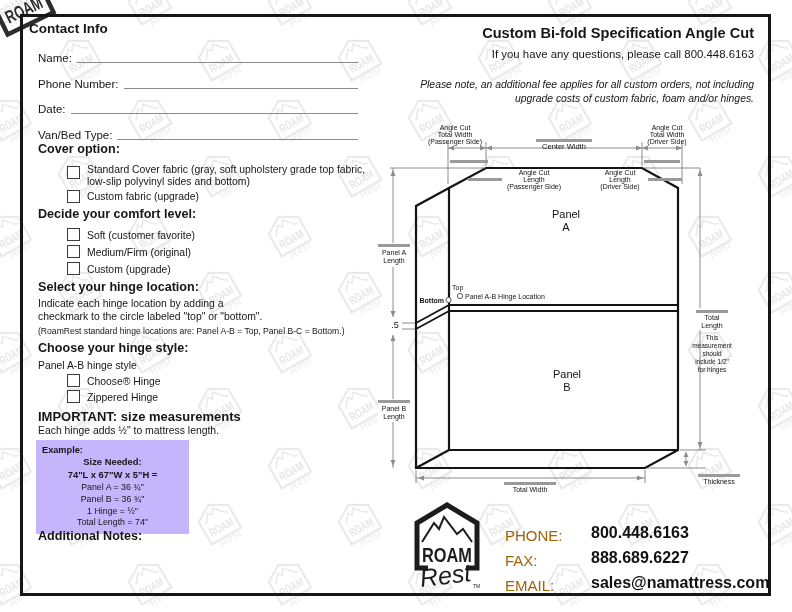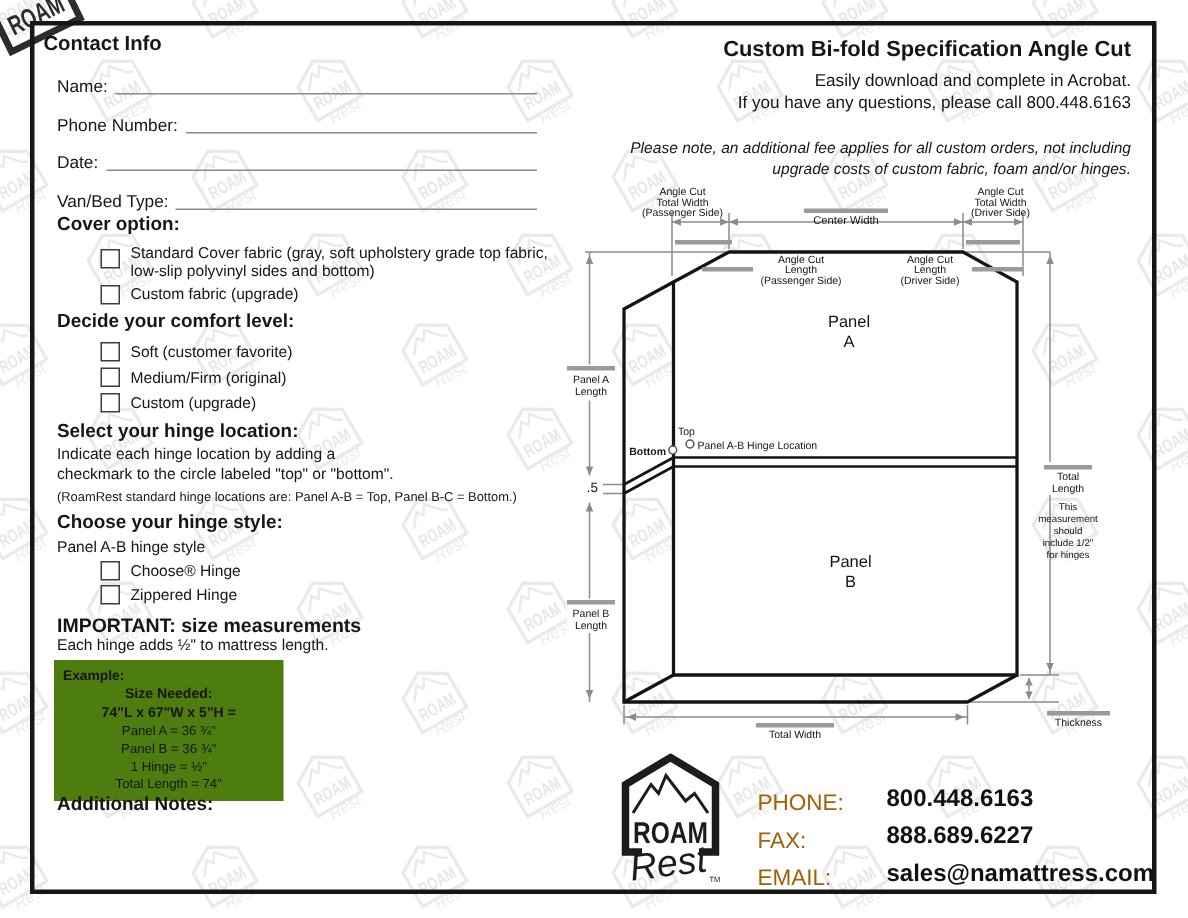--- a/index.html
+++ b/index.html
@@ -9,21 +9,21 @@
   #page-border{left:20px;top:14px;width:745px;height:576px;border:3px solid #161616;background:transparent;}
   .h1{font-size:13.5px;font-weight:bold;}
   .h2{font-size:12.6px;font-weight:bold;}
   .fieldrow{display:flex;width:320px;align-items:center;font-size:11.5px;}
   .fieldrow .lbl{white-space:nowrap;}
   .fieldrow .line{flex:1;border-bottom:1.2px solid #8b8b8b;margin:0 0 2px 5px;height:12px;}
   .cb{width:11px;height:11px;border:1.2px solid #3c3c3c;background:#fff;}
   .optlbl{font-size:10.4px;line-height:1.18;}
   .body-sm{font-size:10.4px;line-height:1.25;}
   .note-xs{font-size:8.6px;}
-  .exbox{background:#4d7c0f;width:141px;padding:4px 6px 5px 6px;font-size:8.8px;line-height:1.35;}
+  .exbox{background:#c4b5fd;width:141px;padding:4px 6px 5px 6px;font-size:8.8px;line-height:1.35;}
   .exbox .c{text-align:center;}
   .exbox .b{font-weight:bold;font-size:9.4px;}
   .rh{text-align:right;}
   .rtitle{font-size:14.6px;font-weight:bold;}
   .rintro{font-size:11.4px;line-height:1.32;}
   .rfee{font-size:10.4px;font-style:italic;line-height:1.3;}
   .ctlabel{font-size:15px;color:#a16207;}
   .ctvalue{font-size:16px;font-weight:bold;color:#111;margin-left:31px;}
   svg text{font-family:"Liberation Sans",sans-serif;}
 </style>
@@ -109,21 +109,20 @@
   <div class="c">1 Hinge = ½"</div>
   <div class="c">Total Length = 74"</div>
 </div>
 
 <div class="abs h2" style="left:38px;top:529px">Additional Notes:</div>
 <div class="abs" style="left:38px;top:545px;width:330px;height:40px"></div>
 
 <div class="abs rh" style="left:394px;top:25px;width:360px">
   <div class="rtitle">Custom Bi-fold Specification Angle Cut</div>
   <div class="rintro" style="margin-top:6px">
-    <div>Easily download and complete in Acrobat.</div>
     <div>If you have any questions, please call 800.448.6163</div>
   </div>
   <div class="rfee" style="margin-top:16px">
     <div>Please note, an additional fee applies for all custom orders, not including</div>
     <div>upgrade costs of custom fabric, foam and/or hinges.</div>
   </div>
 </div>
 
 <svg class="abs" style="left:376px;top:118px" width="410" height="386" viewBox="0 0 410 386">
 

